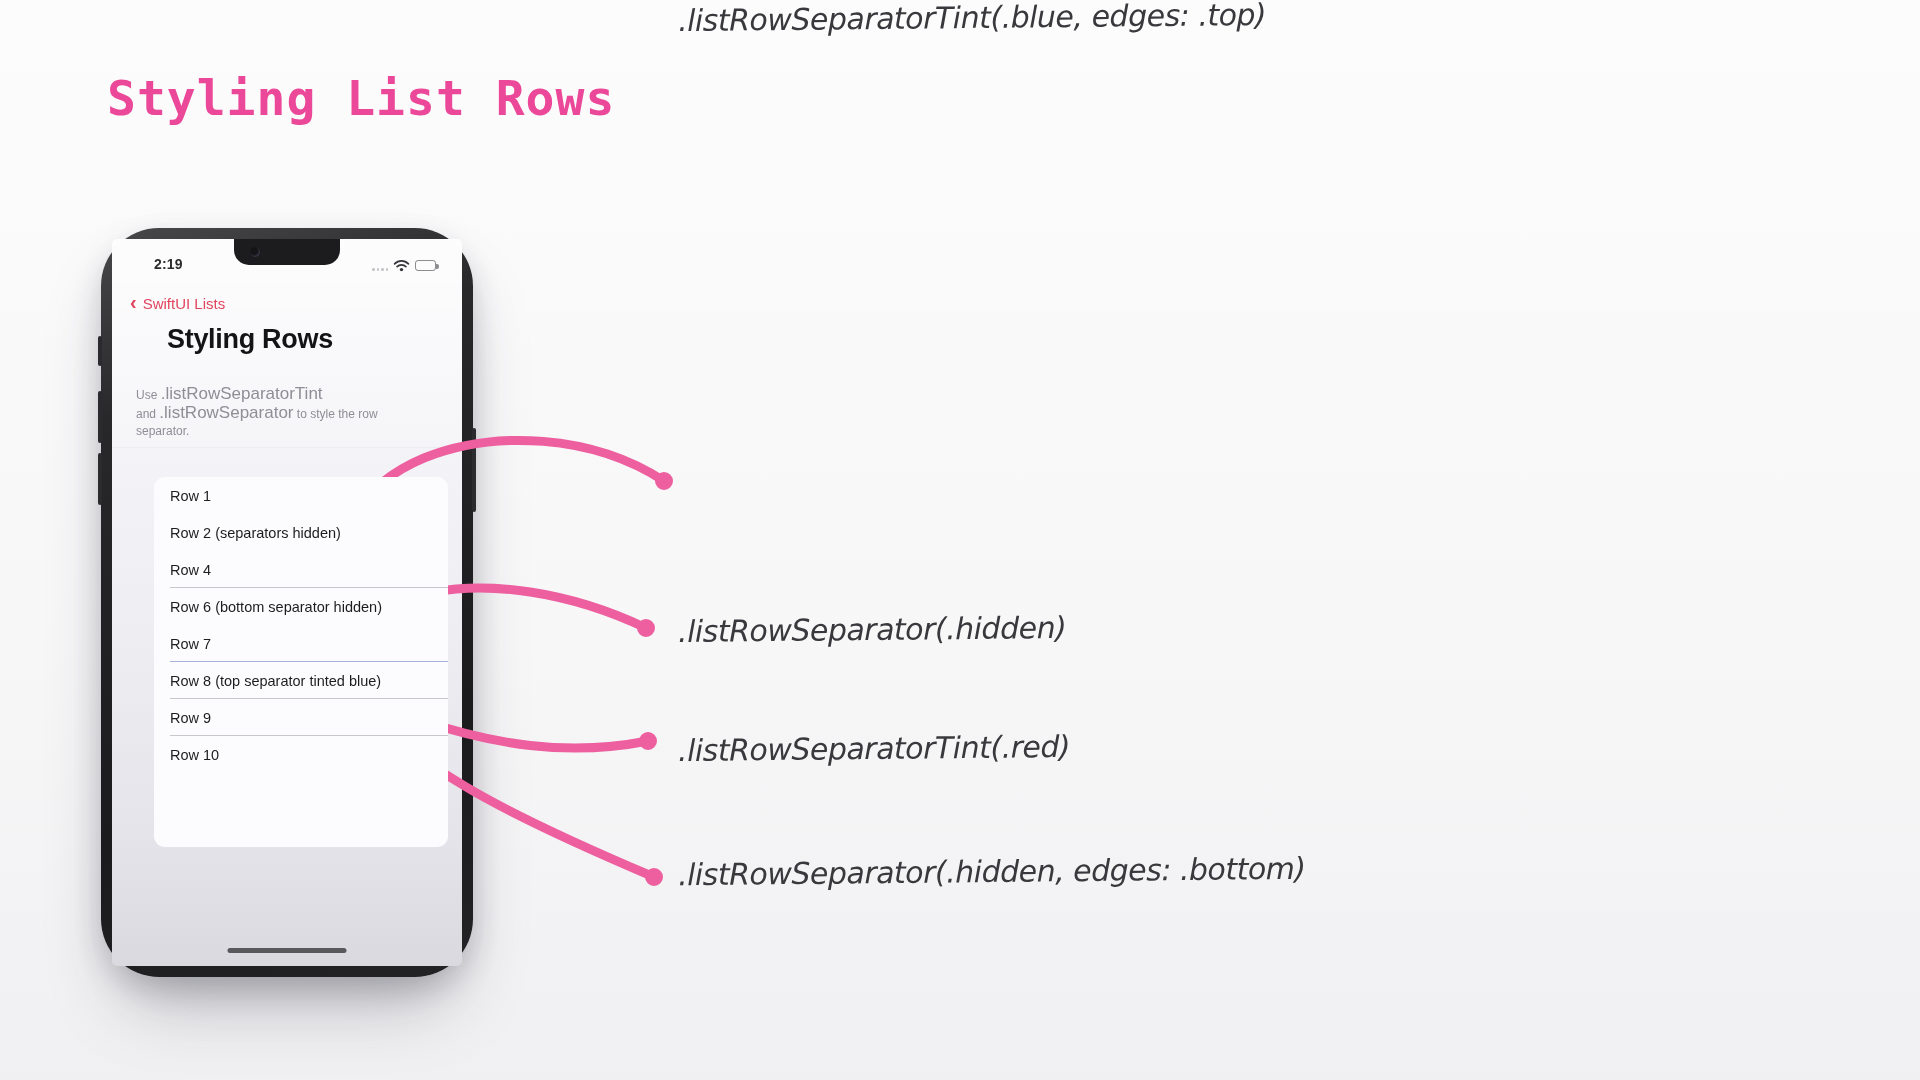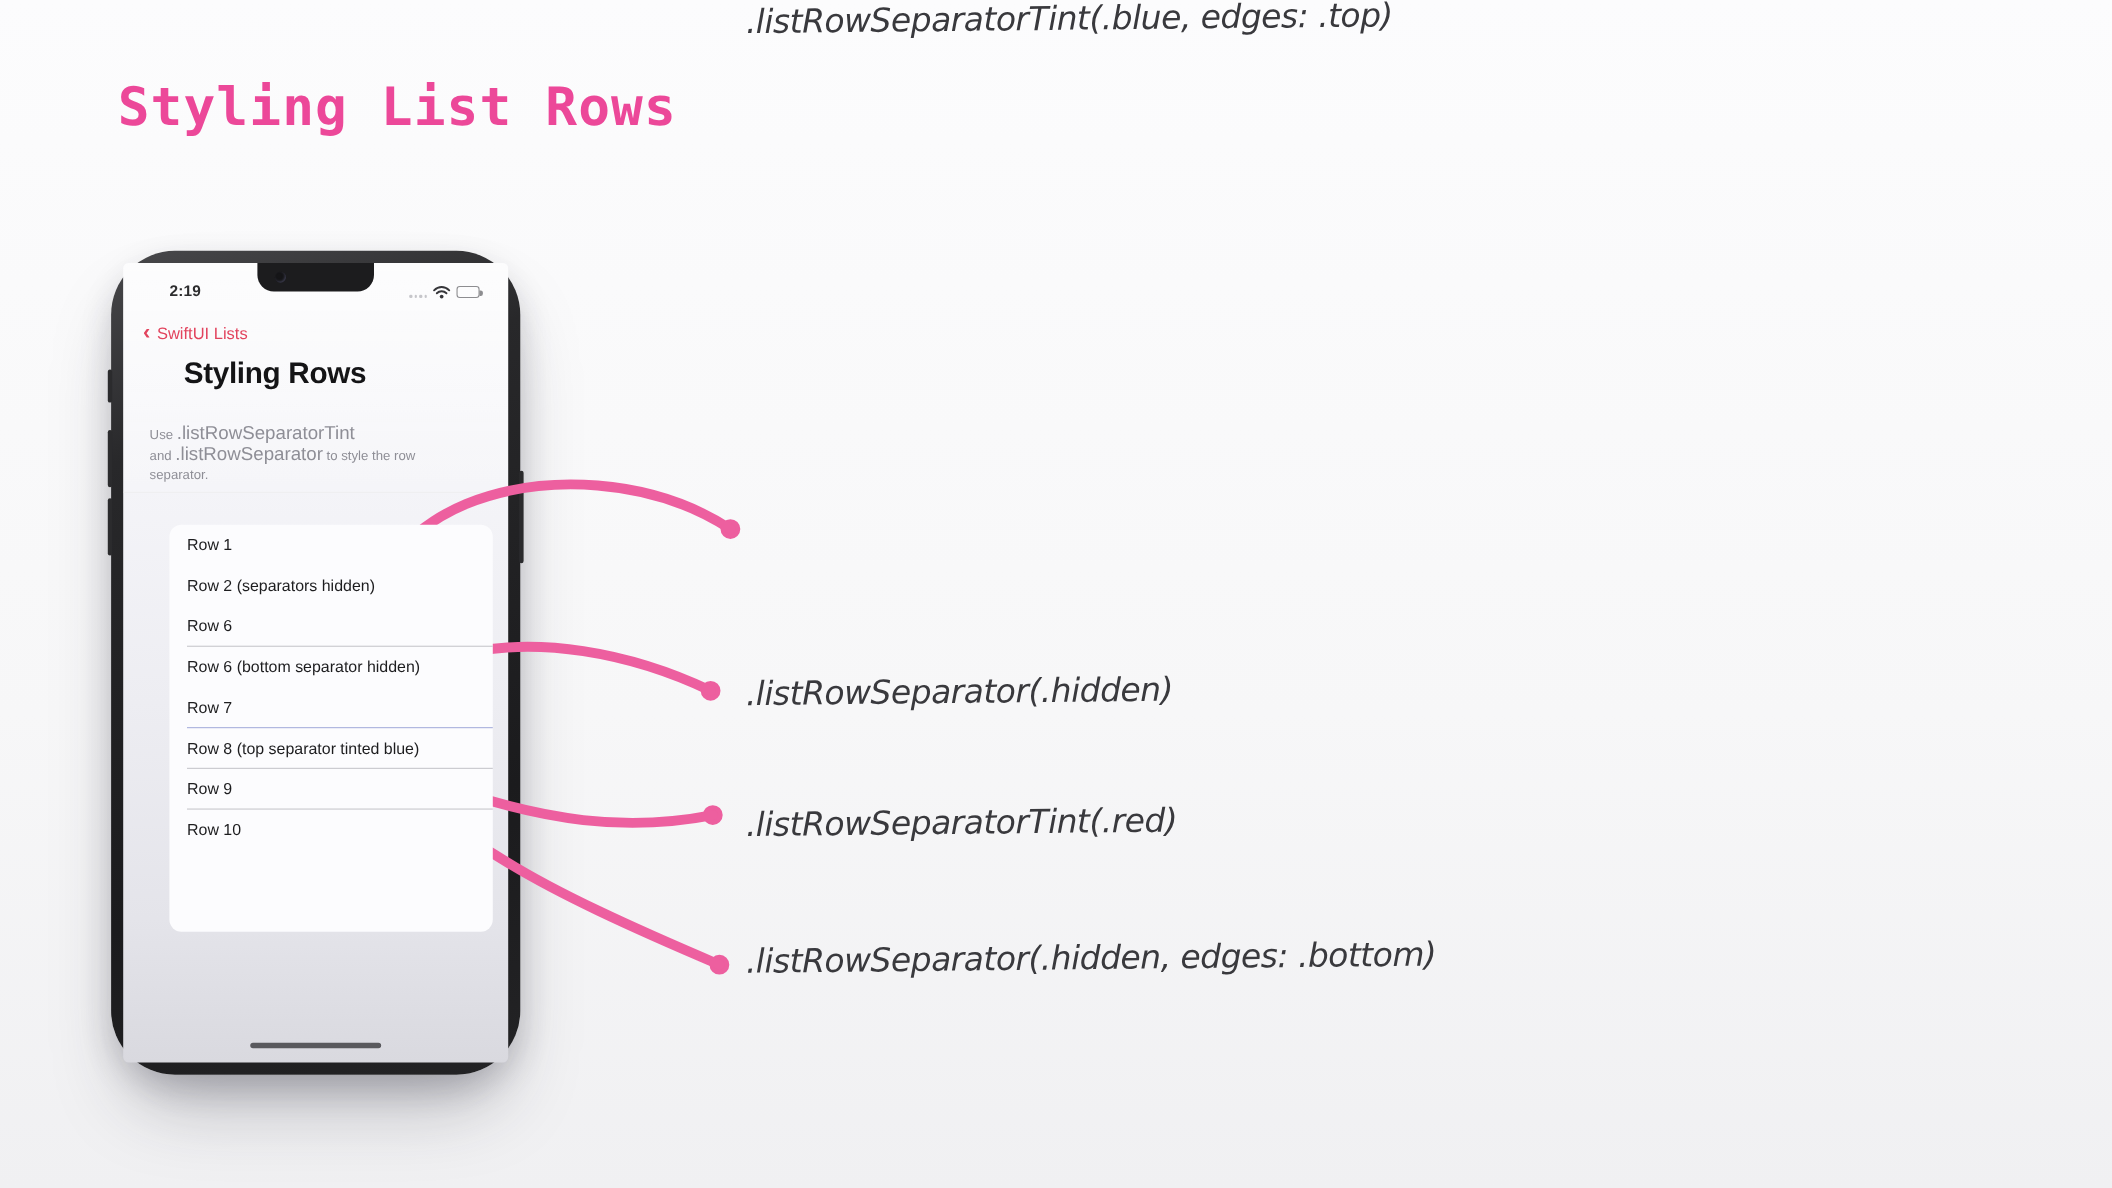--- a/index.html
+++ b/index.html
@@ -185,21 +185,21 @@
         </div>
         <div>
           <span>and </span><code>.listRowSeparator</code><span> to style the row</span>
         </div>
         <div><span>separator.</span></div>
       </div>
 
       <div class="list-card">
         <div class="row sep-hidden">Row 1</div>
         <div class="row sep-hidden">Row 2 (separators hidden)</div>
-        <div class="row sep-gray">Row 6</div>
+        <div class="row sep-gray">Row 4</div>
         <div class="row sep-hidden">Row 6 (bottom separator hidden)</div>
         <div class="row sep-blue">Row 7</div>
         <div class="row sep-gray">Row 8 (top separator tinted blue)</div>
         <div class="row sep-gray">Row 9</div>
         <div class="row sep-none">Row 10</div>
       </div>
 
       <div class="home-indicator"></div>
     </div>
   </div>

